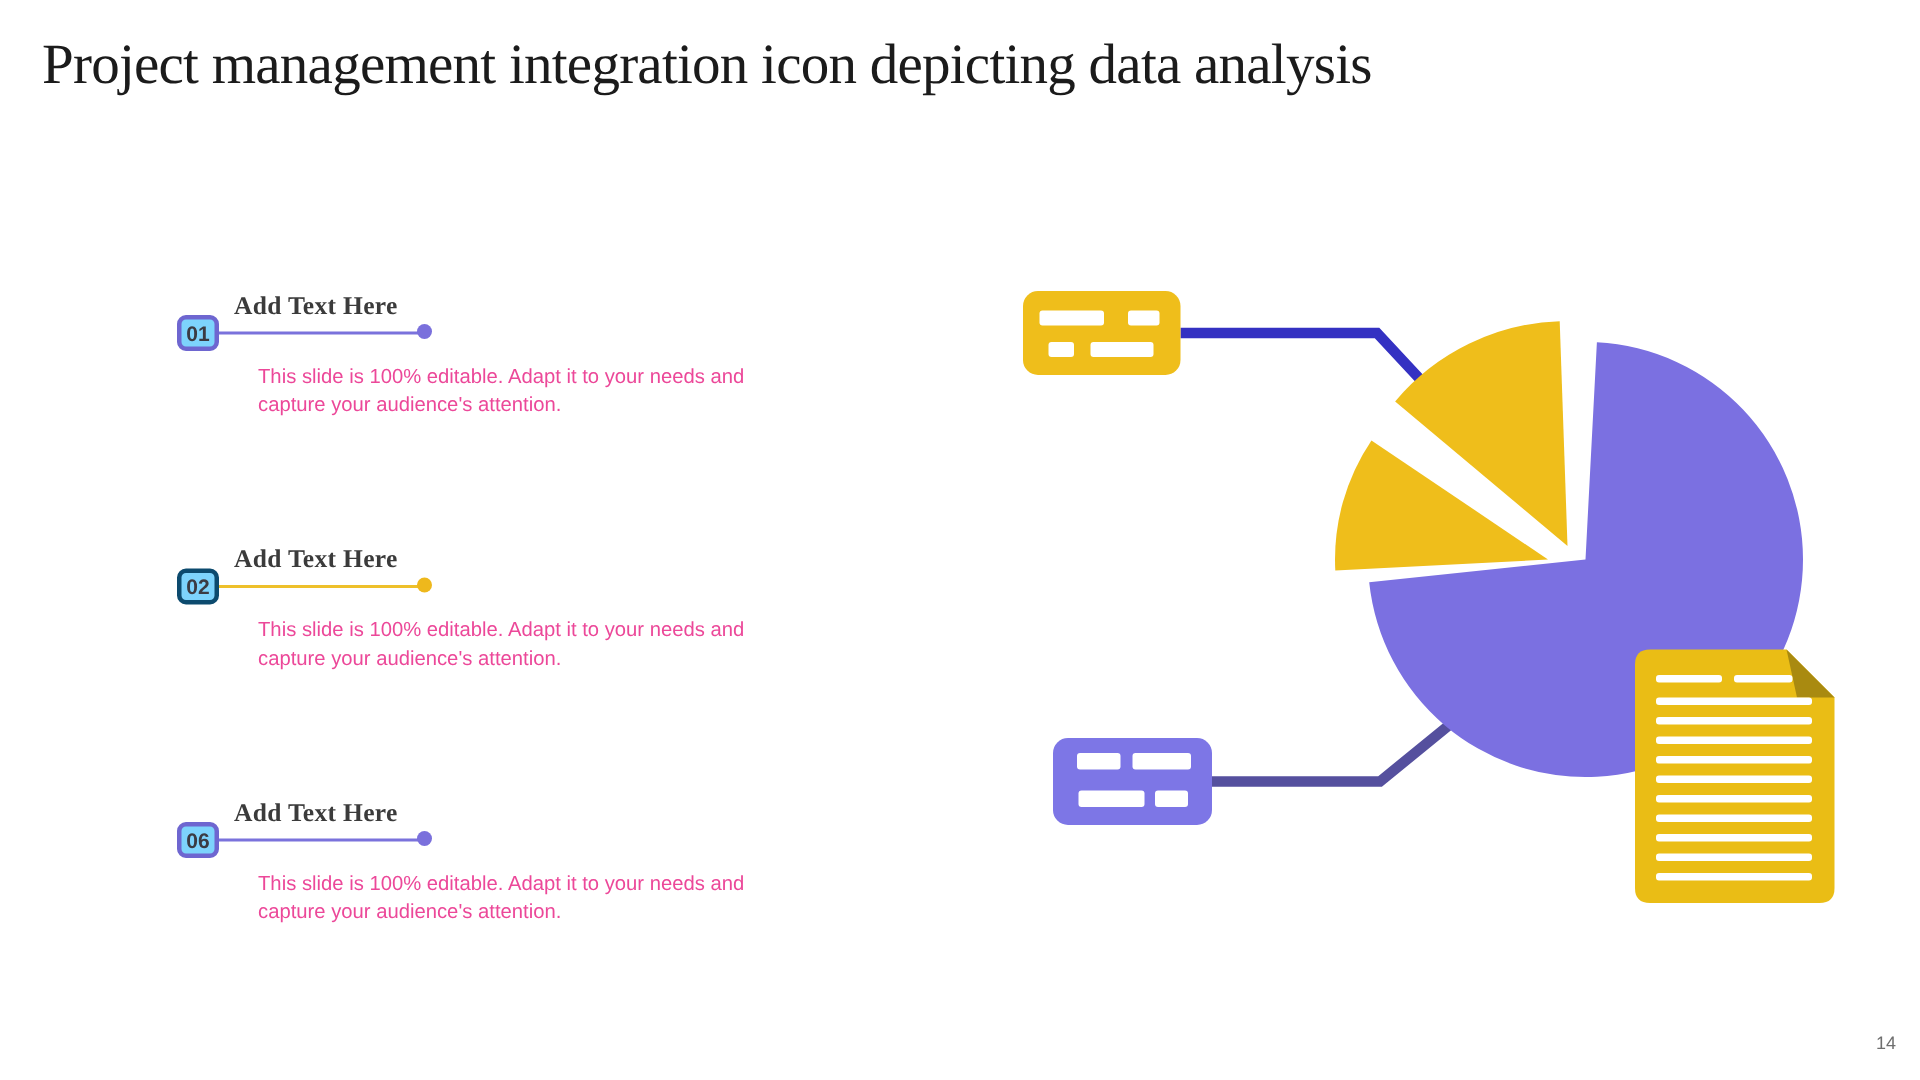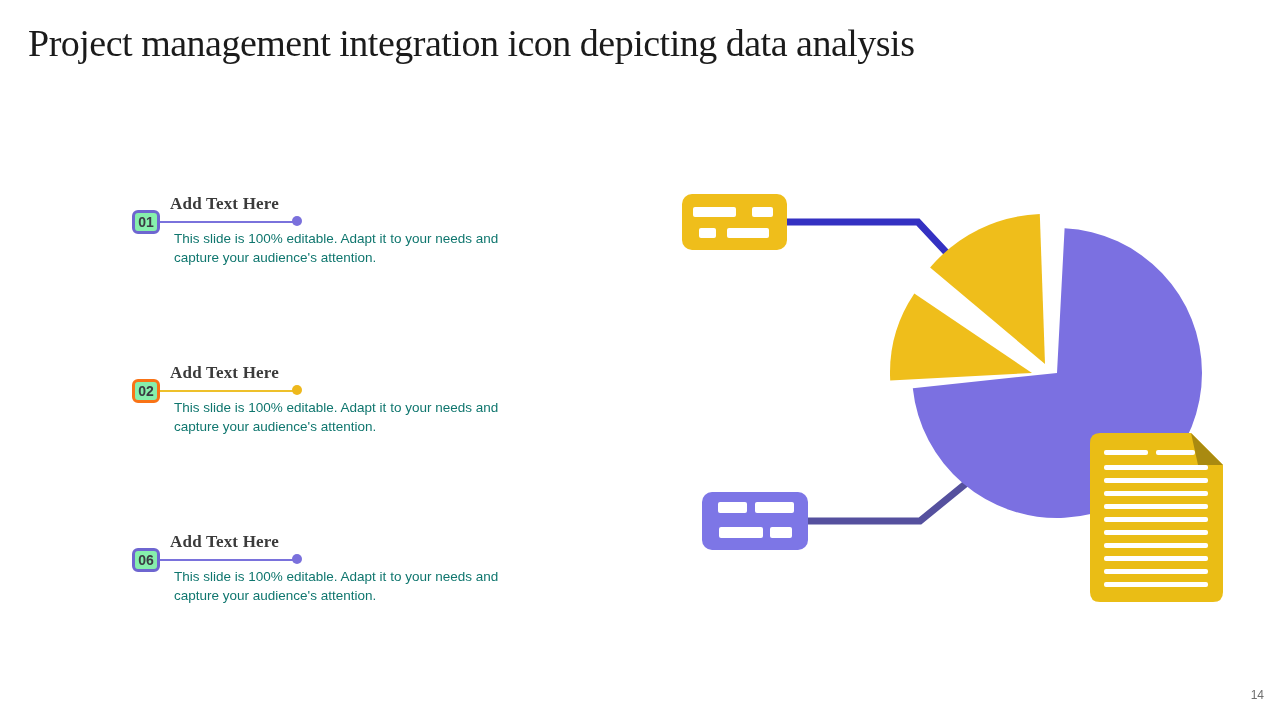--- a/index.html
+++ b/index.html
@@ -6,43 +6,43 @@
   .slide{
     position:relative;width:1280px;height:720px;background:#ffffff;overflow:hidden;
     font-family:"Liberation Sans",sans-serif;
     text-decoration:underline;
   }
   .title{
     position:absolute;left:28px;top:22px;width:1180px;margin:0;
     font-family:"Liberation Serif",serif;font-weight:400;
     font-size:38px;line-height:1.15;color:#1b1b1b;letter-spacing:-0.5px;
   }
-  .item{position:absolute;left:14px;width:560px;height:110px;}
+  .item{position:absolute;left:0;width:560px;height:110px;}
   .numbox{
     position:absolute;left:118px;top:12px;width:22px;height:18px;
-    background:#86efac;border-radius:6px;
+    background:#7dd3fc;border-radius:6px;
     display:flex;align-items:center;justify-content:center;
     font-family:"Liberation Sans",sans-serif;font-weight:bold;font-size:14px;color:#3b3b43;
   }
   .item.purple .numbox{border:3px solid #6e66d0;}
-  .item.yellow .numbox{border:3px solid #f97316;}
+  .item.yellow .numbox{border:3px solid #0c4a6e;}
   .hline{position:absolute;left:146px;top:23px;width:133px;height:2px;}
   .item.purple .hline{background:#7a72dc;}
   .item.yellow .hline{background:#eec02a;}
   .dot{position:absolute;left:278px;top:18px;width:10px;height:10px;border-radius:50%;}
   .item.purple .dot{background:#7a70dc;}
   .item.yellow .dot{background:#eeb81c;}
   .item h3{
     position:absolute;left:156px;top:-4px;margin:0;
     font-family:"Liberation Serif",serif;font-weight:bold;
     font-size:17px;color:#3b3b3b;letter-spacing:0.2px;
   }
   .item p{
-    position:absolute;left:156px;top:28px;margin:4px;width:364px;
-    font-size:13.5px;line-height:18.5px;color:#0f766e;
+    position:absolute;left:156px;top:28px;margin:16px;width:364px;
+    font-size:13.5px;line-height:18.5px;color:#ec4899;
   }
   .graphic{position:absolute;left:640px;top:150px;width:640px;height:480px;}
   .pagenum{
     position:absolute;right:16px;top:688px;
     font-size:12px;color:#6f6f6f;
   }
 </style>
 </head>
 <body>
 

